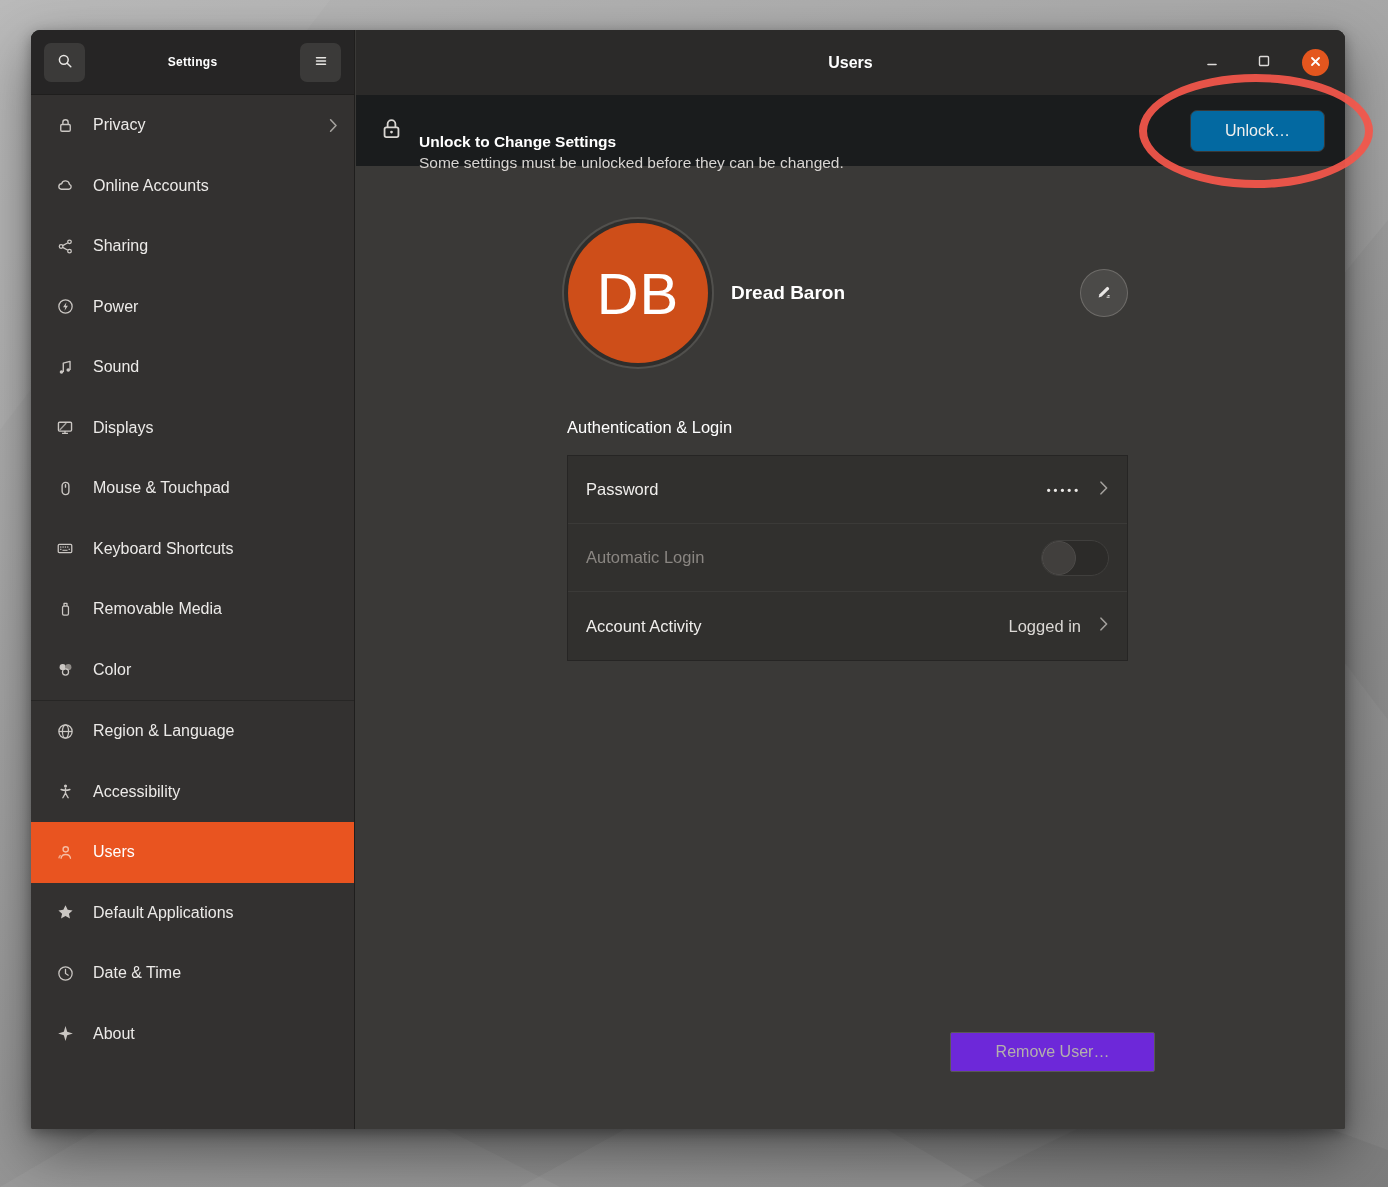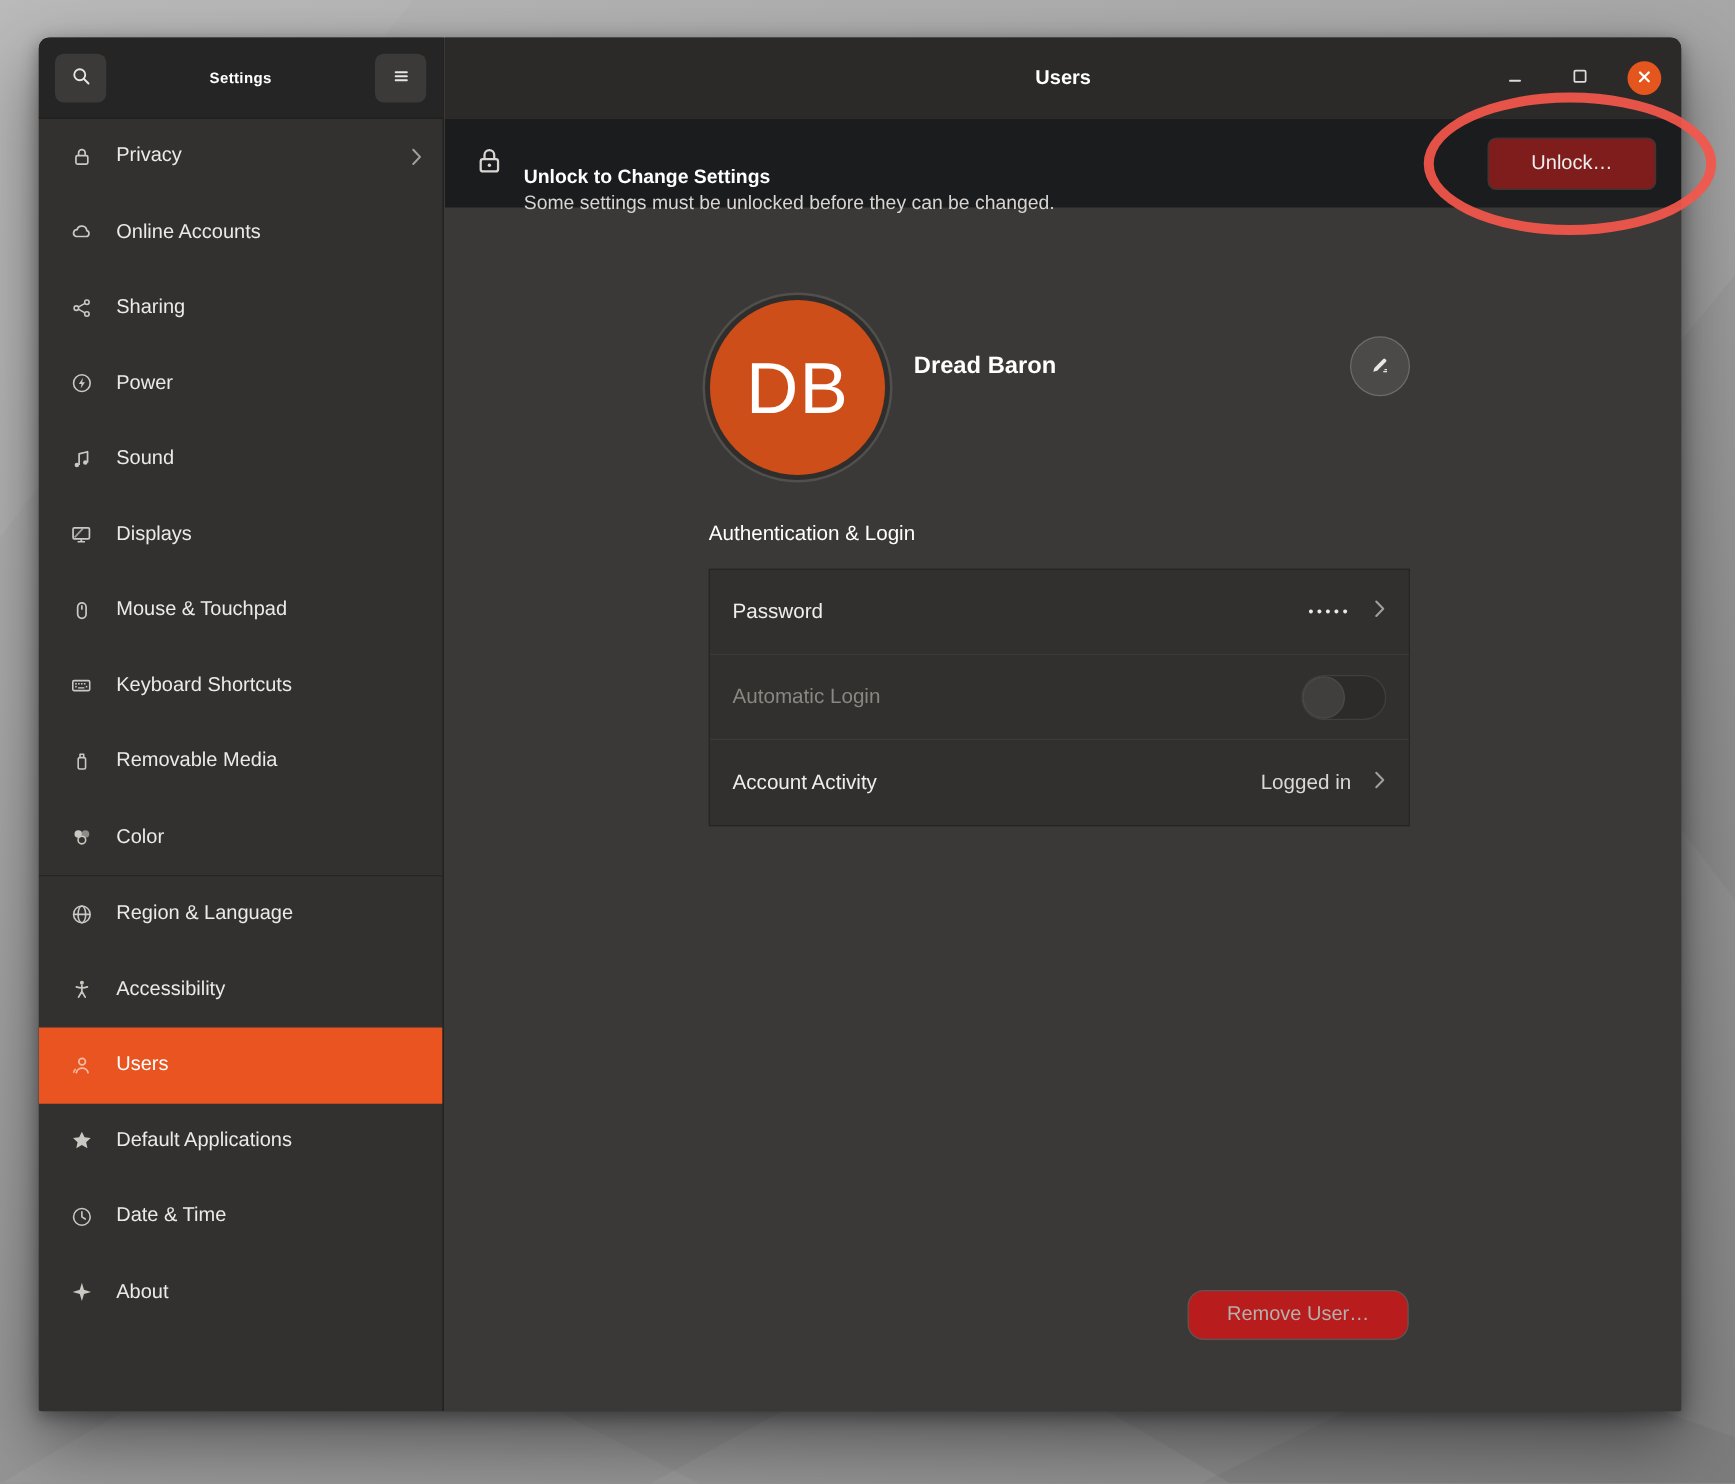--- a/index.html
+++ b/index.html
@@ -33,45 +33,45 @@
   .win-title{color:#ffffff;font-weight:700;font-size:16px;}
   .win-controls{position:absolute;right:16px;top:0;height:100%;display:flex;align-items:center;gap:24px;}
   .ctrl{width:28px;height:28px;display:flex;align-items:center;justify-content:center;cursor:pointer;background:none;border:none;padding:0;}
   .ctrl.close{width:27px;height:27px;border-radius:50%;}
 
   
   .banner{height:71px;background:#1a1c1d;display:flex;align-items:center;padding:0 20px 0 23px;gap:15px;}
   .banner-text{display:flex;flex-direction:column;justify-content:center;margin-top:44px;}
   .banner-title{color:#ffffff;font-weight:700;font-size:15.5px;}
   .banner-sub{color:#d7d4d1;font-size:15.5px;margin-top:3px;}
-  .unlock-btn{margin-left:auto;width:135px;height:42px;background:#7f1d1d;border:1px solid #393837;border-radius:7px;color:#f1efed;font-size:16px;cursor:pointer;}
+  .unlock-btn{margin-left:auto;width:135px;height:42px;background:#0369a1;border:1px solid #393837;border-radius:7px;color:#f1efed;font-size:16px;cursor:pointer;}
 
   
   .page{position:absolute;left:0;top:136px;right:0;bottom:0;}
-  .avatar{position:absolute;left:212px;top:74px;width:140px;height:140px;border-radius:50%;
+  .avatar{position:absolute;left:212px;top:57px;width:140px;height:140px;border-radius:50%;
     display:flex;align-items:center;justify-content:center;color:#fff;font-size:58px;font-weight:400;letter-spacing:1px;
     box-shadow:0 0 0 4px #2f2e2c,0 0 0 6px #51504d;}
   .user-name{position:absolute;left:375px;top:116px;font-size:19px;font-weight:700;color:#ffffff;}
   .edit-btn{position:absolute;left:725px;top:104px;width:46px;height:46px;border-radius:50%;background:#4b4a48;
     border:none;box-shadow:0 0 0 1px #6e6c69;display:flex;align-items:center;justify-content:center;cursor:pointer;}
 
   .section-heading{position:absolute;left:211px;top:252px;font-size:16.5px;font-weight:400;color:#ffffff;}
   .auth-list{position:absolute;left:211px;top:289px;width:561px;background:#31302e;border:1px solid #262524;}
   .row{height:68px;display:flex;align-items:center;padding:0 18px;border-bottom:1px solid #3b3a38;gap:40px;}
   .row:last-child{border-bottom:none;}
   .row-label{font-size:16.5px;color:#f0eeec;flex:1;}
   .row-label.disabled{color:#8a8682;}
   .row-end{display:flex;align-items:center;gap:18px;}
   .pw-dots{color:#eceae8;font-size:11px;letter-spacing:3px;font-weight:700;}
   .row-value{color:#dbd8d5;font-size:16.5px;}
   .toggle{width:68px;height:36px;border-radius:18px;background:#2c2b29;border:1px solid #403f3d;position:relative;flex:none;cursor:pointer;}
   .toggle-knob{position:absolute;left:0;top:0;width:34px;height:34px;border-radius:50%;background:#413f3d;border:1px solid #4d4b49;}
 
-  .remove-btn{position:absolute;left:594px;top:866px;width:177px;height:40px;background:#b91c1c;
-    border:1px solid #5a5856;border-radius:13px;color:#b4b0ac;font-size:16px;cursor:pointer;}
+  .remove-btn{position:absolute;left:594px;top:866px;width:205px;height:40px;background:#6d28d9;
+    border:1px solid #5a5856;border-radius:2px;color:#b4b0ac;font-size:16px;cursor:pointer;}
 
   
   .annotation{position:absolute;left:1139px;top:74px;width:234px;height:114px;border:8px solid #F4564A;border-radius:50%;opacity:.93;pointer-events:none;}
 </style>
 </head>
 <body>
 
 <div class="screen">
 
   <svg class="wallpaper" width="1388" height="1187">

